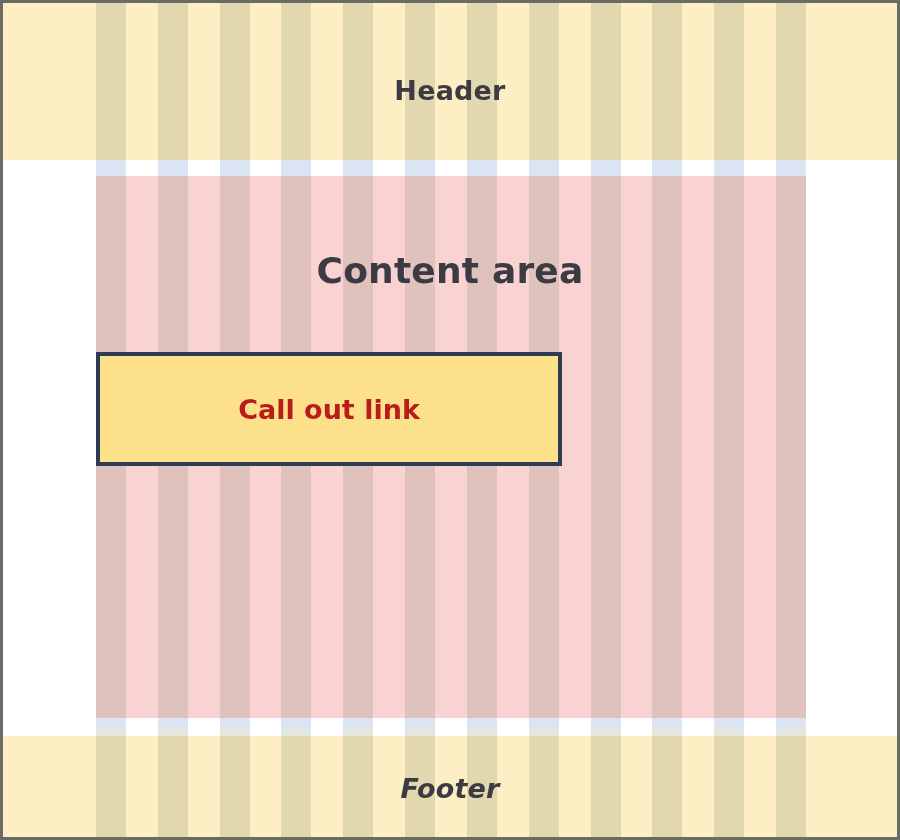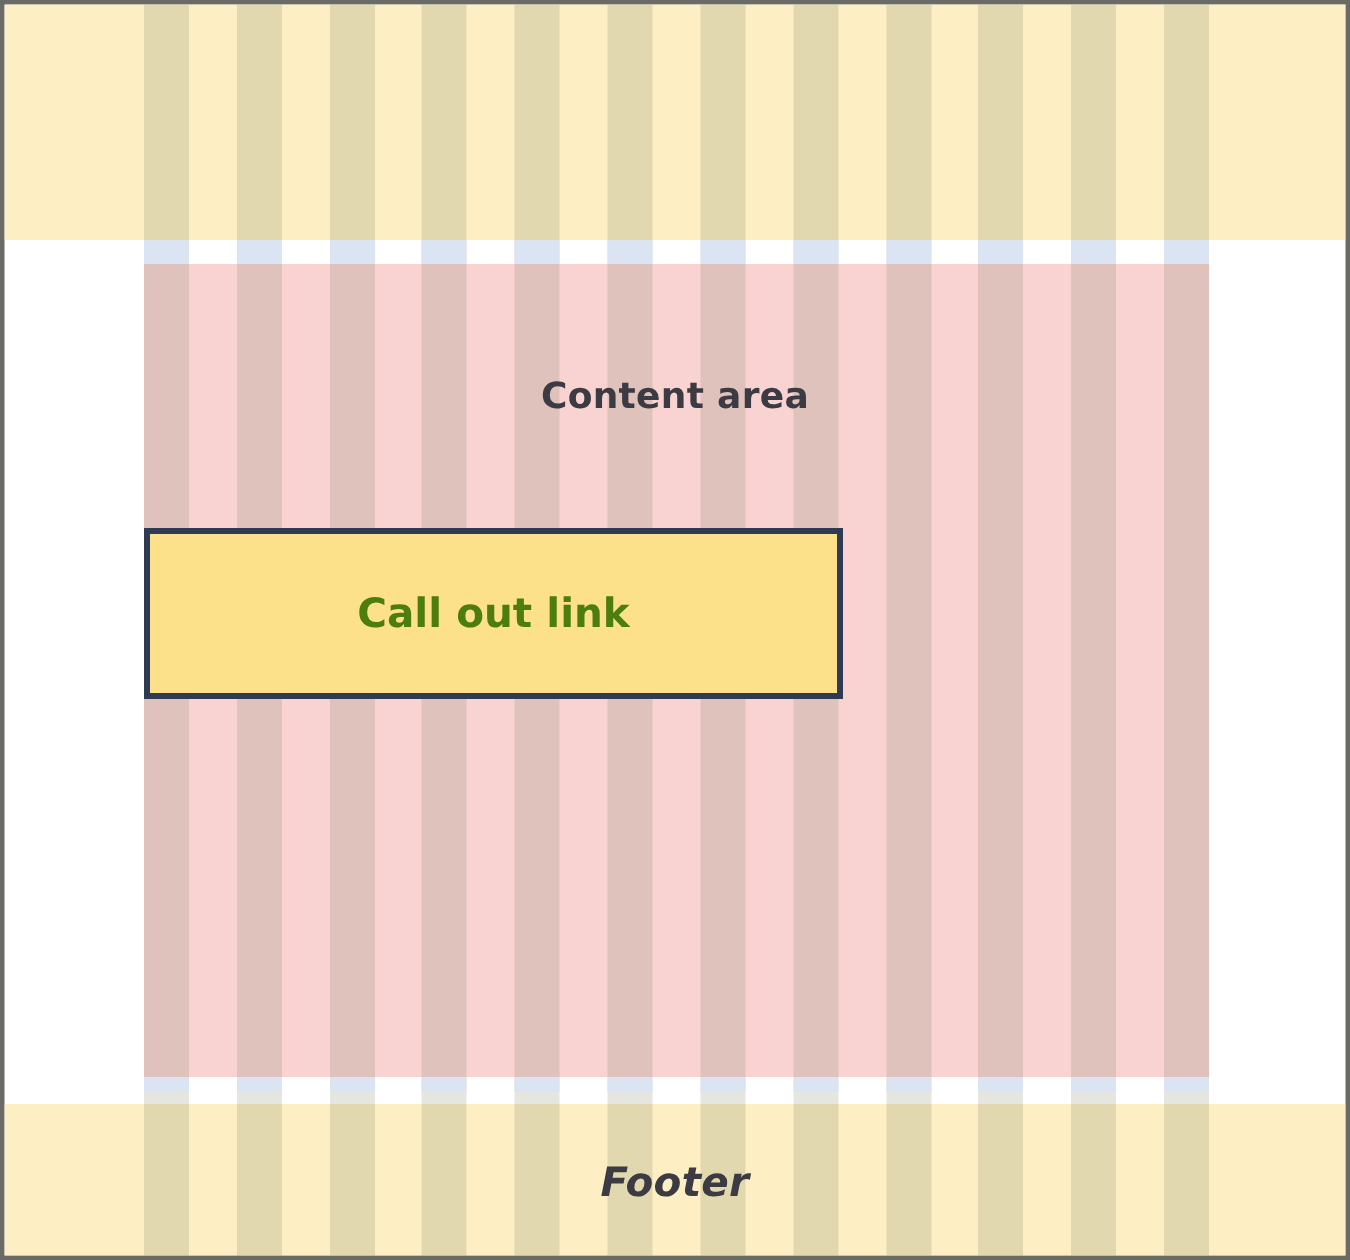--- a/index.html
+++ b/index.html
@@ -122,42 +122,42 @@
     font-weight: bold;
     letter-spacing: 0.2px;
     white-space: nowrap;
   }
   .label-header {
     top: 72px;
     font-size: 27px;
   }
   .label-content {
     top: 247px;
-    font-size: 24px;
+    font-size: 36px;
   }
   .label-footer {
     top: 770px;
     font-size: 27px;
     font-style: italic;
   }
 
   
   .callout {
     position: absolute;
     left: 93px;
     top: 349px;
     width: 466px;
     height: 114px;
     box-sizing: border-box;
     background: #fde18a;
     border: 4px solid #2f3b54;
     display: flex;
     align-items: center;
     justify-content: center;
-    color: #4d7c0f;
+    color: #b91c1c;
     font-size: 27px;
     font-weight: bold;
     cursor: pointer;
   }
 </style>
 </head>
 <body>
 
 <div id="diagram">
 
@@ -241,20 +241,21 @@
       <div class="blue-gap"></div>
     <div class="blue-seg"></div>
       <div class="blue-gap"></div>
     <div class="blue-seg"></div>
       <div class="blue-gap"></div>
     <div class="blue-seg"></div>
       <div class="blue-gap"></div>
     <div class="blue-seg"></div>
   </div>
 
+  <div class="label label-header">Header</div>
 
   <div class="label label-content">Content area</div>
 
   <div class="label label-footer">Footer</div>
 
   <div class="callout">
     <span>Call out link</span>
   </div>
 
 </div>

